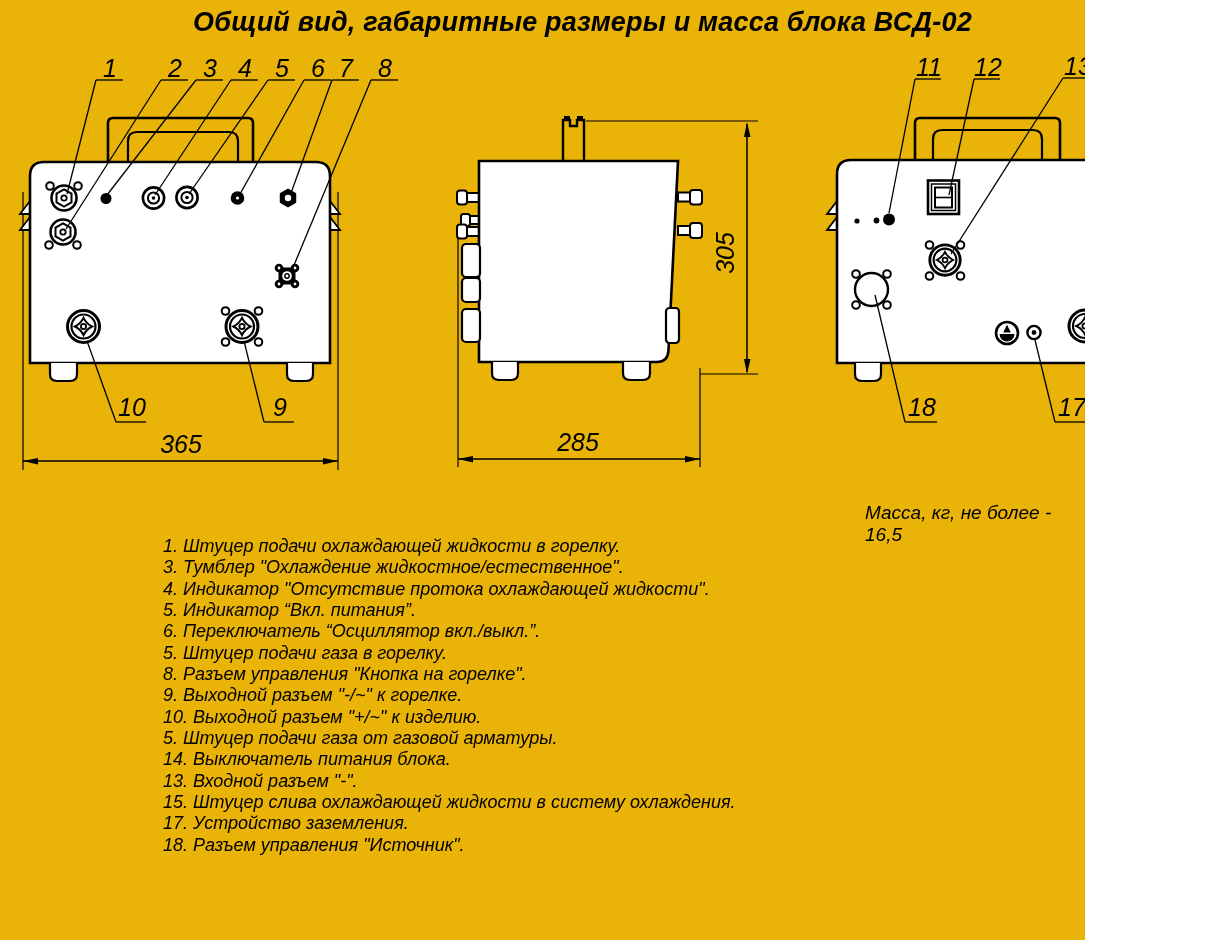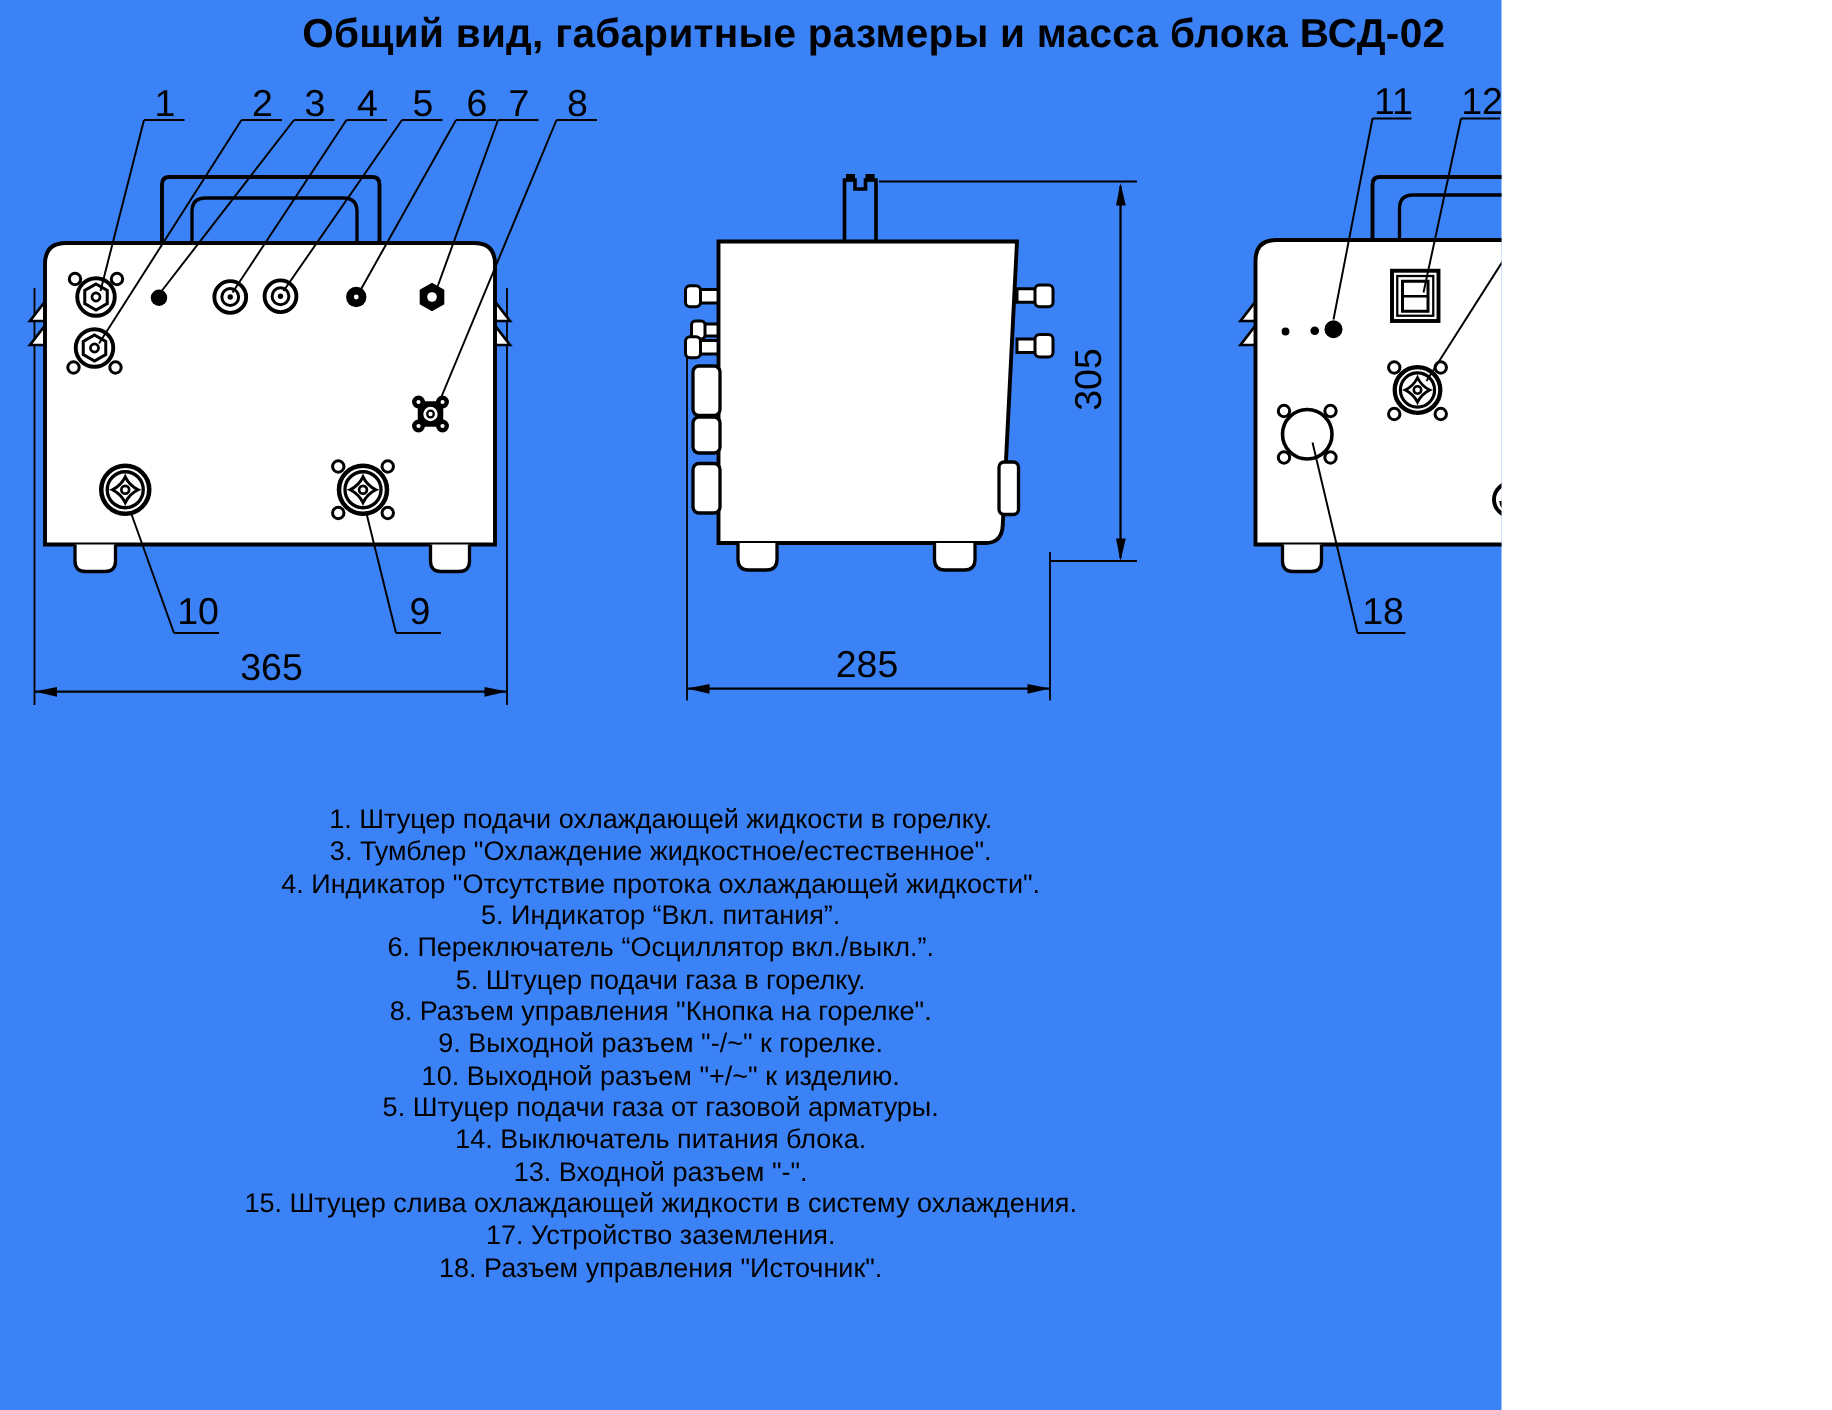--- a/index.html
+++ b/index.html
@@ -1,23 +1,23 @@
 <!DOCTYPE html>
 <html><head>
 <meta charset="utf-8">
 <style>
   html,body{margin:0;padding:0;background:#fff;}
-  .page{position:relative;width:1001px;height:940px;background:#3b82f6;overflow:hidden;
-        font-family:"Liberation Sans",sans-serif;color:#000;}
+  .page{position:relative;width:1085px;height:940px;background:#eab308;overflow:hidden;
+        font-family:"Liberation Sans",sans-serif;color:#000;font-style:italic;}
   .title{position:absolute;left:0;top:7px;width:1165px;text-align:center;
          font-size:27px;font-weight:bold;letter-spacing:0.2px;}
   .drawing{position:absolute;left:0;top:0;}
   .mass-note{position:absolute;left:865px;top:502px;font-size:19px;}
   .legend{position:absolute;left:163px;top:536px;font-size:18px;line-height:21.35px;}
-  .legend div{white-space:nowrap;text-align:center;}
+  .legend div{white-space:nowrap;}
   svg text{font-family:"Liberation Sans",sans-serif;font-size:25px;fill:#000;}
 </style>
 </head>
 <body>
 
 <div class="page">
 
   <div class="title">Общий вид, габаритные размеры и масса блока ВСД-02</div>
 
   <svg class="drawing" width="1221" height="530" viewBox="0 0 1221 530">
@@ -321,20 +321,21 @@
       <text x="988" y="76" text-anchor="middle">12</text>
       <text x="1078" y="75" text-anchor="middle">13</text>
       <text x="1182" y="149" text-anchor="middle">14</text>
       <text x="1183" y="195" text-anchor="middle">15</text>
       <text x="922" y="416" text-anchor="middle">18</text>
       <text x="1072" y="416" text-anchor="middle">17</text>
       <text x="1141" y="416" text-anchor="middle">16</text>
     </g>
   </svg>
 
+  <div class="mass-note">Масса, кг, не более - 16,5</div>
 
   <div class="legend">
     <div>1. Штуцер подачи охлаждающей жидкости в горелку.</div>
     <div>3. Тумблер "Охлаждение жидкостное/естественное".</div>
     <div>4. Индикатор "Отсутствие протока охлаждающей жидкости".</div>
     <div>5. Индикатор “Вкл. питания”.</div>
     <div>6. Переключатель “Осциллятор вкл./выкл.”.</div>
     <div>5. Штуцер подачи газа в горелку.</div>
     <div>8. Разъем управления "Кнопка на горелке".</div>
     <div>9. Выходной разъем "-/~" к горелке.</div>

